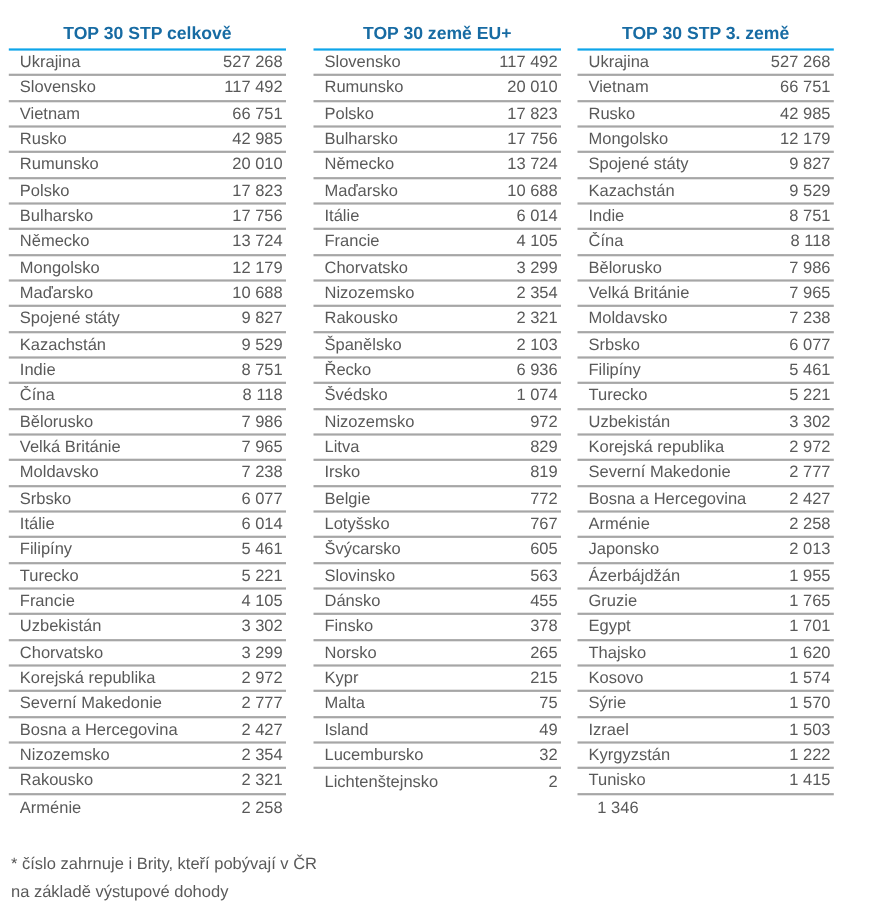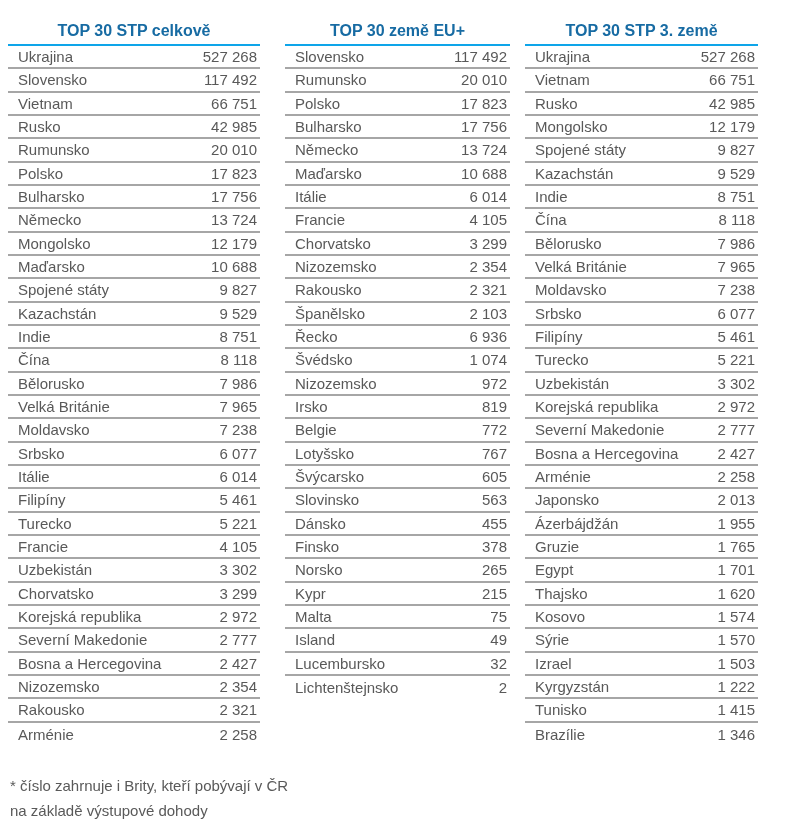--- a/index.html
+++ b/index.html
@@ -255,20 +255,24 @@
           </div>
           <div class="row">
             <span class="country">Švédsko</span>
             <span class="value">1 074</span>
           </div>
           <div class="row">
             <span class="country">Nizozemsko</span>
             <span class="value">972</span>
           </div>
           <div class="row">
+            <span class="country">Litva</span>
+            <span class="value">829</span>
+          </div>
+          <div class="row">
             <span class="country">Irsko</span>
             <span class="value">819</span>
           </div>
           <div class="row">
             <span class="country">Belgie</span>
             <span class="value">772</span>
           </div>
           <div class="row">
             <span class="country">Lotyšsko</span>
             <span class="value">767</span>
@@ -429,21 +433,20 @@
           </div>
           <div class="row">
             <span class="country">Kyrgyzstán</span>
             <span class="value">1 222</span>
           </div>
           <div class="row">
             <span class="country">Tunisko</span>
             <span class="value">1 415</span>
           </div>
           <div class="row">
-            <span class="country">Brazílie</span>
             <span class="value">1 346</span>
           </div>
         </div>
     </div>
 
   </div>
 
   <div class="footnote">
     <div>* číslo zahrnuje i Brity, kteří pobývají v ČR</div>
     <div>na základě výstupové dohody</div>

